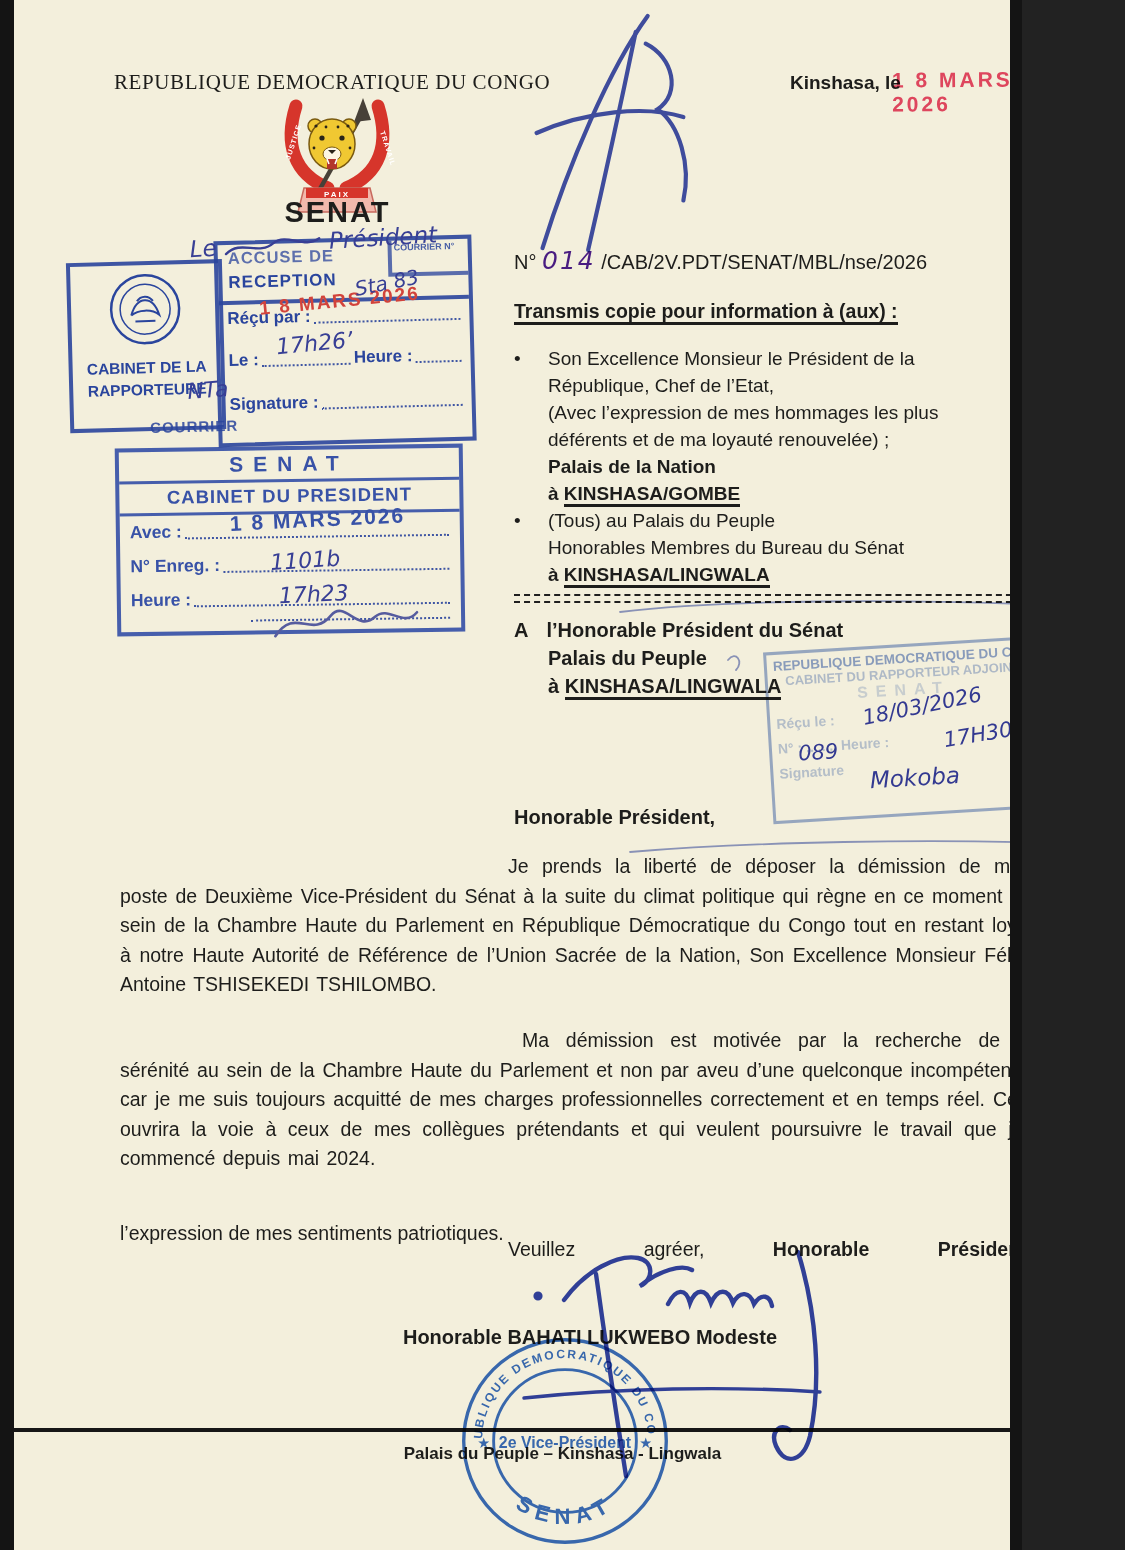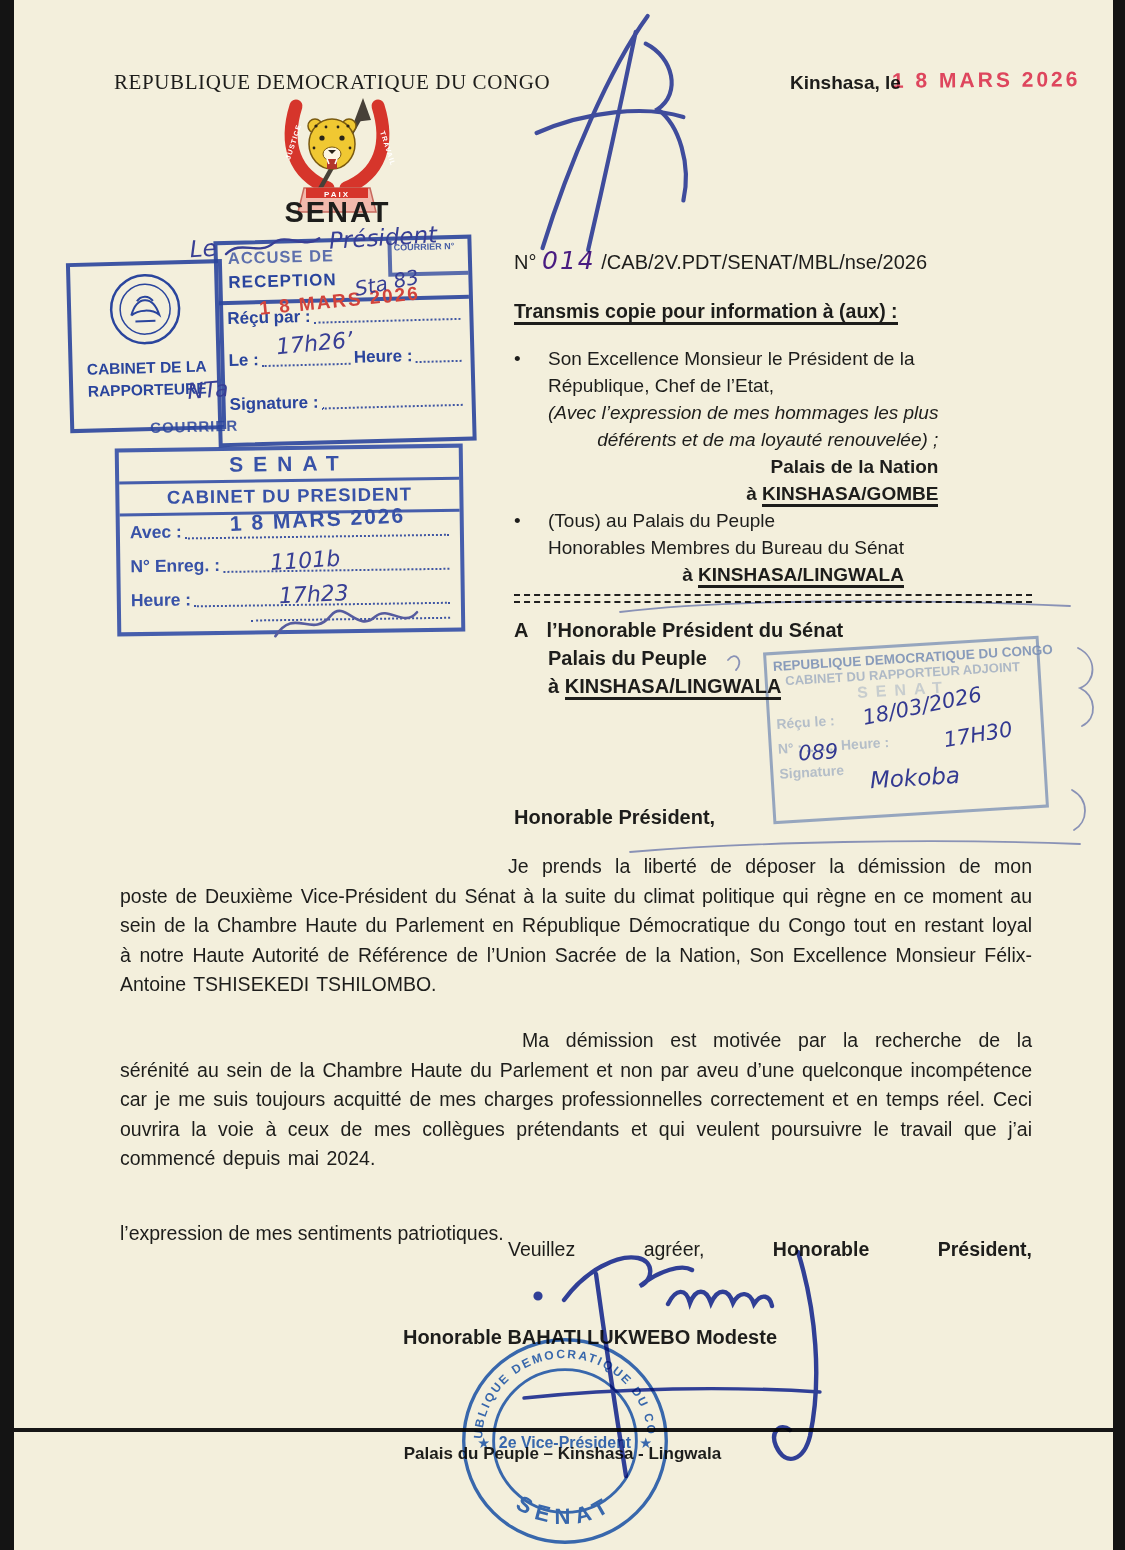--- a/index.html
+++ b/index.html
@@ -1,21 +1,21 @@
 <!DOCTYPE html>
 <html><head>
 <meta charset="utf-8">
 <style>
   html,body{margin:0;padding:0;background:#222;}
-  .page{position:relative;width:1125px;height:1550px;background:#f3efdc;overflow:hidden;
+  .page{position:relative;width:1022px;height:1550px;background:#f3efdc;overflow:hidden;
         font-family:"Liberation Sans",sans-serif;color:#1d1d1b;}
   .abs{position:absolute;}
   .ink{mix-blend-mode:multiply;}
-  .b{font-weight:bold;text-align:right;}
-  .it{font-style:italic;text-align:right;}
+  .b{font-weight:bold;}
+  .it{}
   .hu{border-bottom:3px solid #1d1d1b;padding-bottom:0px;}
   .hw{font-family:"DejaVu Sans",sans-serif;font-style:italic;color:#3a43ad;}
   
   .edge-l{left:0;top:0;width:14px;height:1550px;background:#141414;z-index:20;}
   .edge-r{right:0;top:0;width:12px;height:1550px;background:#141414;z-index:20;}
   
   .country{left:114px;top:70px;font-family:"Liberation Serif",serif;font-size:21px;letter-spacing:.6px;}
   .place{left:790px;top:72px;font-size:19px;font-weight:600;}
   .date-pink{left:892px;top:68px;font-size:21px;font-weight:bold;letter-spacing:3px;color:#e94a6c;transform:rotate(-.5deg);}
   

